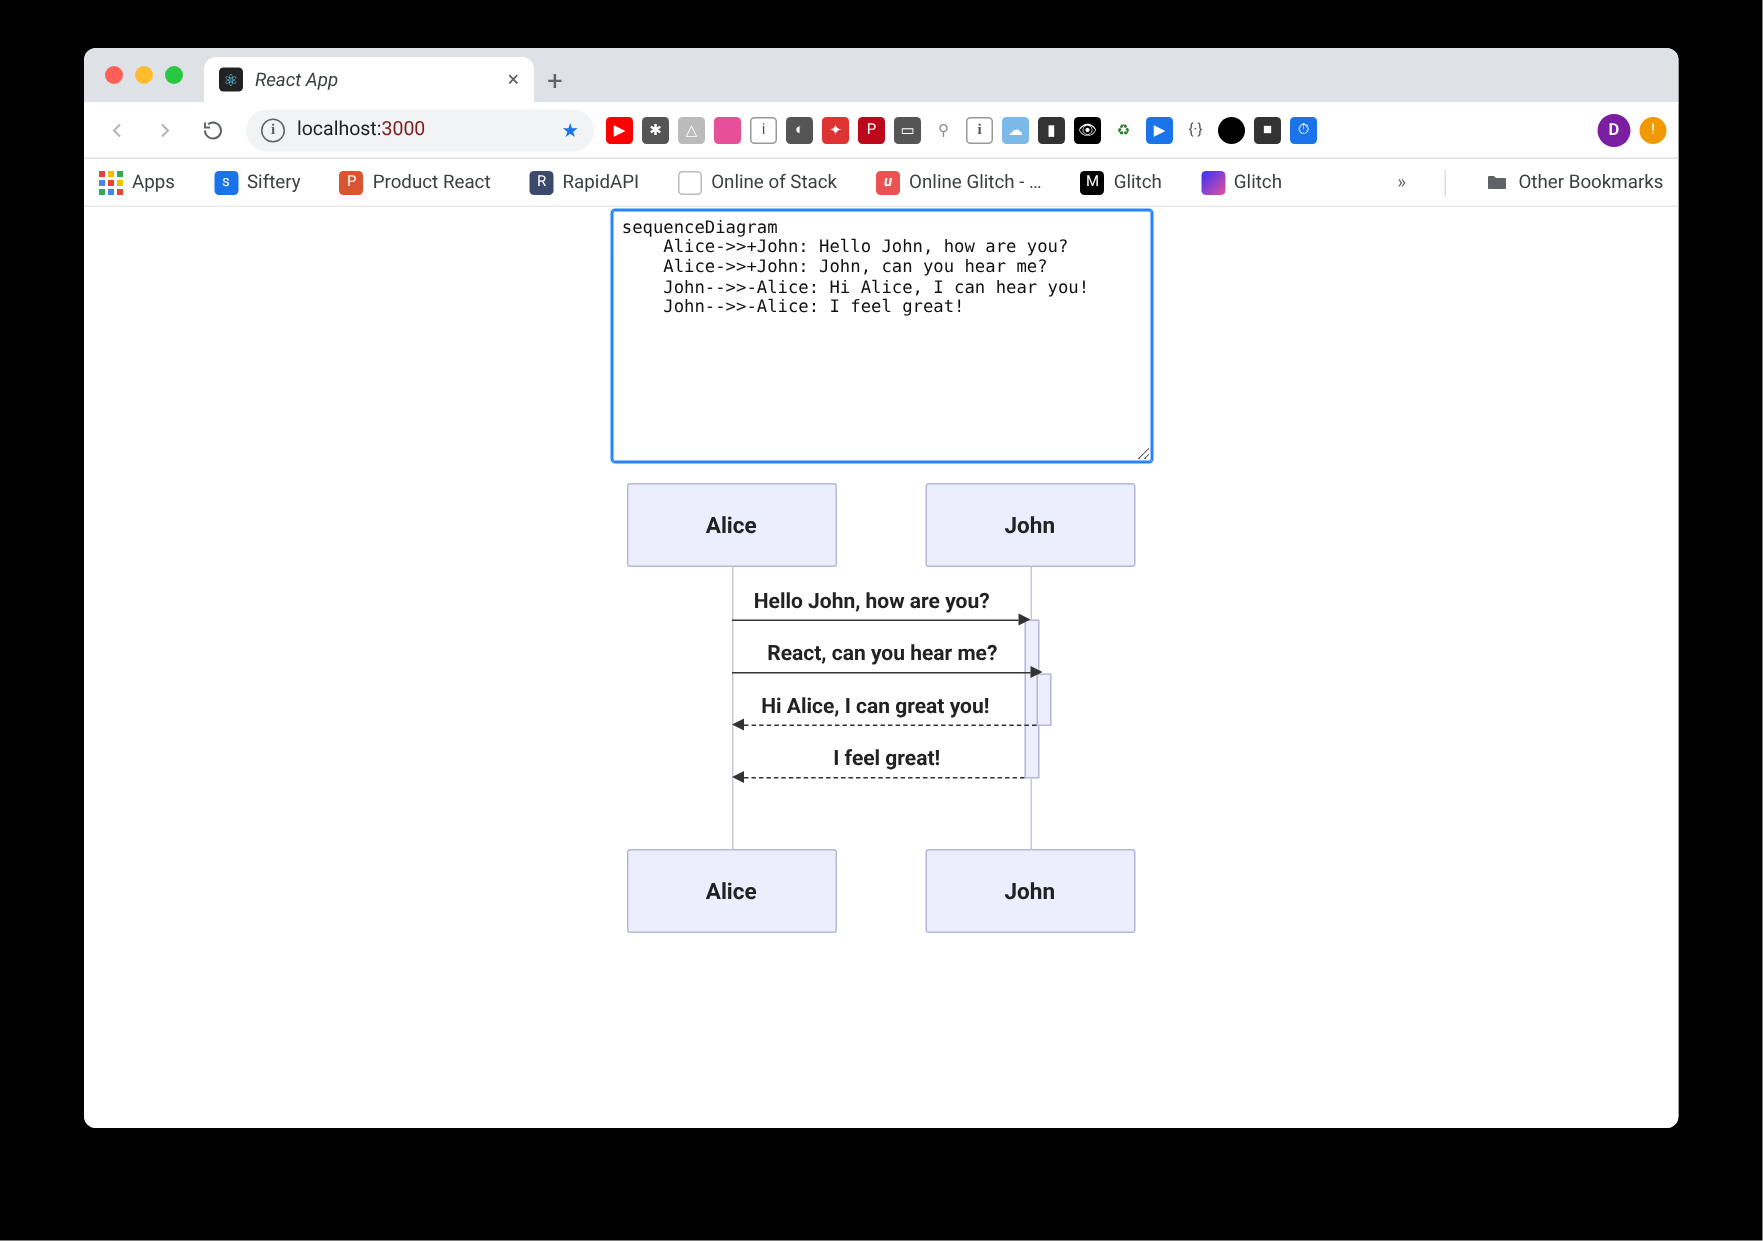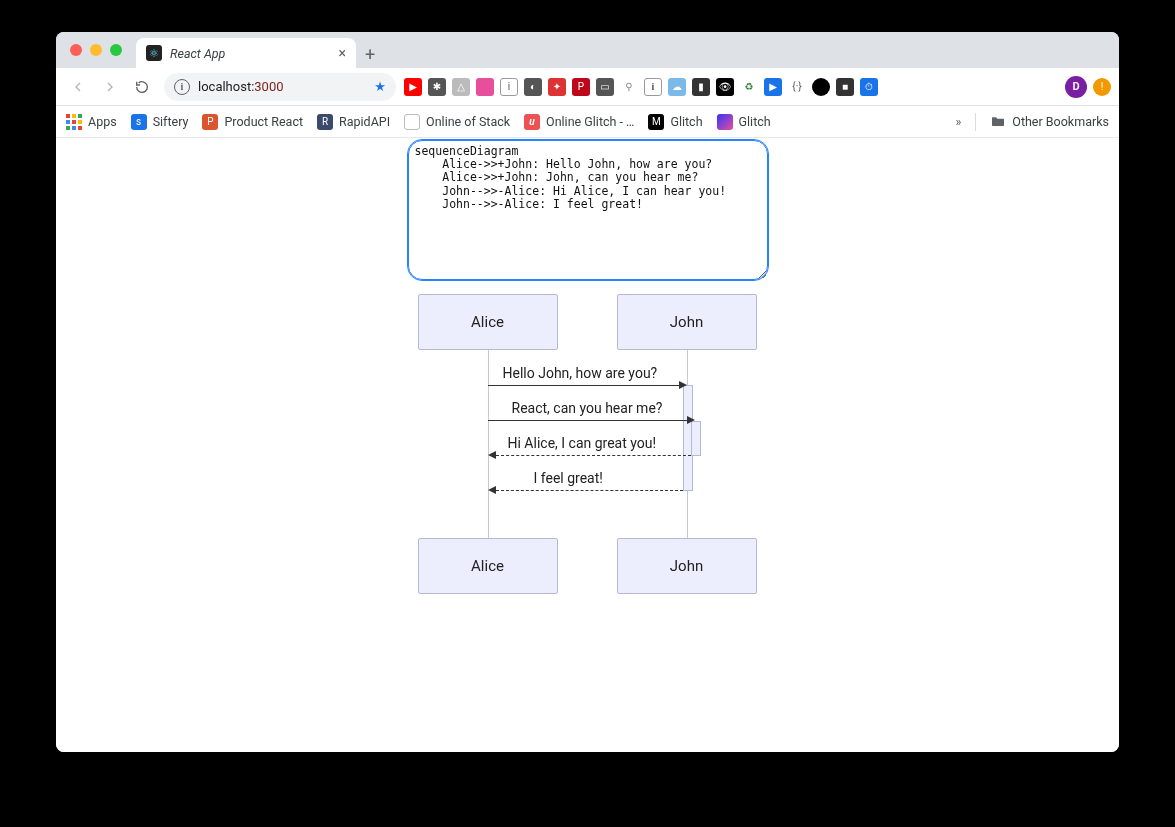--- a/index.html
+++ b/index.html
@@ -49,37 +49,37 @@
   .omnibox .info{width:16px;height:16px;border:1.4px solid #5f6368;border-radius:50%;display:flex;align-items:center;justify-content:center;font-size:10px;color:#5f6368;font-family:serif;font-weight:bold;}
   .omnibox .url .muted{color:#7f1d1d;}
   .omnibox .star{margin-left:auto;color:#1a73e8;}
   .ext-row{display:flex;align-items:center;gap:6px;flex:1;justify-content:flex-start;}
   .ext-row .sq{width:18px;height:18px;border-radius:3px;display:flex;align-items:center;justify-content:center;font-size:10px;color:#fff;}
   .ext-row .right{margin-left:auto;display:flex;align-items:center;gap:6px;}
   .avatar{width:22px;height:22px;border-radius:50%;background:#7b1fa2;color:#fff;display:flex;align-items:center;justify-content:center;font-size:11px;font-weight:600;}
   
   .bmbar{
     height:32px;background:#fff;border-bottom:1px solid #e8e8e8;
-    display:flex;align-items:center;padding:0 10px;gap:14px;font-size:12.5px;color:#3c4043;
+    display:flex;align-items:center;padding:0 10px;gap:26px;font-size:12.5px;color:#3c4043;
   }
   .bm{display:flex;align-items:center;gap:6px;cursor:pointer;white-space:nowrap;}
   .bm .bmi{width:16px;height:16px;border-radius:3px;display:flex;align-items:center;justify-content:center;font-size:10px;color:#fff;flex:none;}
   .bmbar .spacer{flex:1;}
   .bmbar .chev{color:#5f6368;}
   .bmbar .folder{display:flex;align-items:center;gap:6px;}
   .bmbar .folder svg{width:16px;height:16px;fill:#5f6368;}
   
   .content{flex:1;background:#fff;overflow:auto;display:flex;flex-direction:column;align-items:center;}
   textarea.code{
-    width:360px;height:140px;margin-top:2px;
+    width:360px;height:168px;margin-top:2px;
     font-family:"Lucida Console",Monaco,monospace;font-size:11.5px;line-height:1.15;
-    padding:4px 6px;border:1px solid #2684ff;outline:1px solid #2684ff;border-radius:14px;resize:both;
+    padding:4px 6px;border:1px solid #2684ff;outline:1px solid #2684ff;border-radius:2px;resize:both;
     color:#111;
   }
-  .diagram{position:relative;width:360px;height:310px;margin-top:14px;}
+  .diagram{position:relative;width:360px;height:310px;margin-top:14px;font-weight:bold;}
   .actor{
     position:absolute;width:140px;height:56px;background:#eceefe;border:1px solid #b5b8d6;border-radius:2px;
     display:flex;align-items:center;justify-content:center;font-size:15px;color:#222;
   }
   .lifeline{position:absolute;width:0;border-left:1px solid #c6c8d9;}
   .act-bar{position:absolute;width:10px;background:#eceefe;border:1px solid #b5b8d6;}
   .msg-label{position:absolute;font-size:14px;color:#222;white-space:nowrap;}
   .arrow-solid{position:absolute;height:0;border-top:1.2px solid #333;}
   .arrow-dashed{position:absolute;height:0;border-top:1.2px dashed #333;}
   .ah-r{position:absolute;width:0;height:0;border-top:4px solid transparent;border-bottom:4px solid transparent;border-left:8px solid #333;}
@@ -236,21 +236,21 @@
       <div class="ah-r" style="left:271px;top:87px"></div>
 
       <div class="msg-label" style="left:104px;top:106px">React, can you hear me?</div>
       <div class="arrow-solid" style="left:80px;top:126px;width:199px"></div>
       <div class="ah-r" style="left:279px;top:122px"></div>
 
       <div class="msg-label" style="left:100px;top:141px">Hi Alice, I can great you!</div>
       <div class="arrow-dashed" style="left:88px;top:161px;width:195px"></div>
       <div class="ah-l" style="left:80px;top:157px"></div>
 
-      <div class="msg-label" style="left:126px;top:176px">I feel great!</div>
+      <div class="msg-label" style="left:148px;top:176px">I feel great!</div>
       <div class="arrow-dashed" style="left:88px;top:196px;width:187px"></div>
       <div class="ah-l" style="left:80px;top:192px"></div>
 
       <div class="actor" style="left:10px;top:244px">
           <span>Alice</span>
         </div>
       <div class="actor" style="left:209px;top:244px">
           <span>John</span>
         </div>
     </div>

